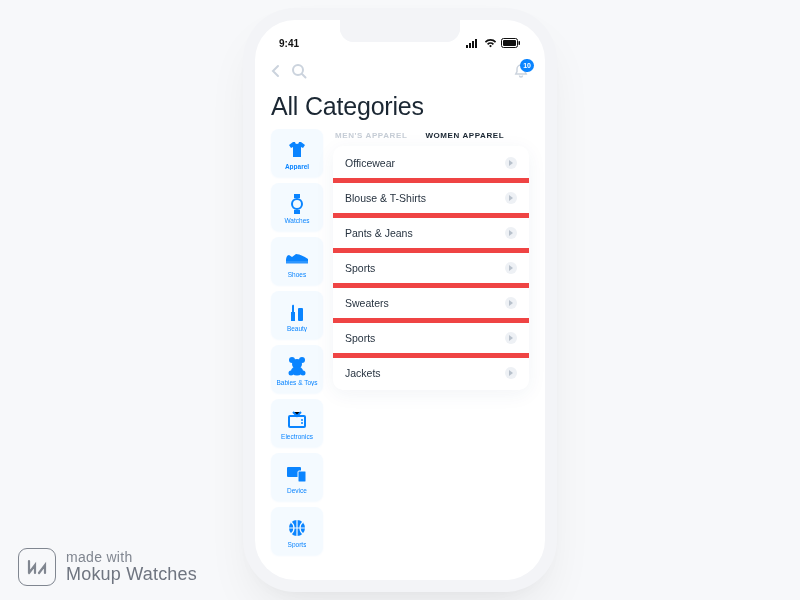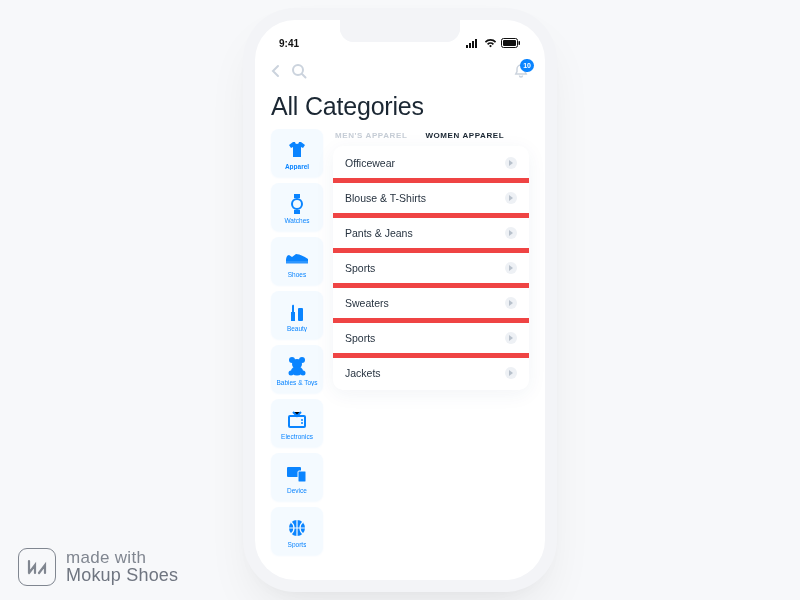--- a/index.html
+++ b/index.html
@@ -197,21 +197,21 @@
     gap:10px;
     color:#808690;
   }
   .wm-logo {
     width:38px; height:38px;
     border:1.5px solid #808690;
     border-radius:9px;
     display:flex; align-items:center; justify-content:center;
   }
   .wm-text { display:flex; flex-direction:column; line-height:1.05; }
-  .wm-small { font-size:17px; letter-spacing:0.3px; }
+  .wm-small { font-size:14px; letter-spacing:0.3px; }
   .wm-big { font-size:18px; font-weight:400; letter-spacing:0.2px; color:#6f7580;}
 </style>
 </head>
 <body>
 
 <div class="phone">
   <div class="notch"></div>
 
   <div class="statusbar">
     <span>9:41</span>
@@ -418,15 +418,15 @@
 </div>
 
 <div class="watermark">
   <div class="wm-logo">
     <svg width="24" height="24" viewBox="0 0 24 24">
         <path fill="none" stroke="#808690" stroke-width="2.2" stroke-linecap="round" d="M4 18V6M4 18l6-8v8M14 18l6-8v8"></path>
       </svg>
   </div>
   <div class="wm-text">
     <span class="wm-small">made with</span>
-    <span class="wm-big">Mokup Shoes</span>
+    <span class="wm-big">Mokup Watches</span>
   </div>
 </div>
 
 </body></html>

